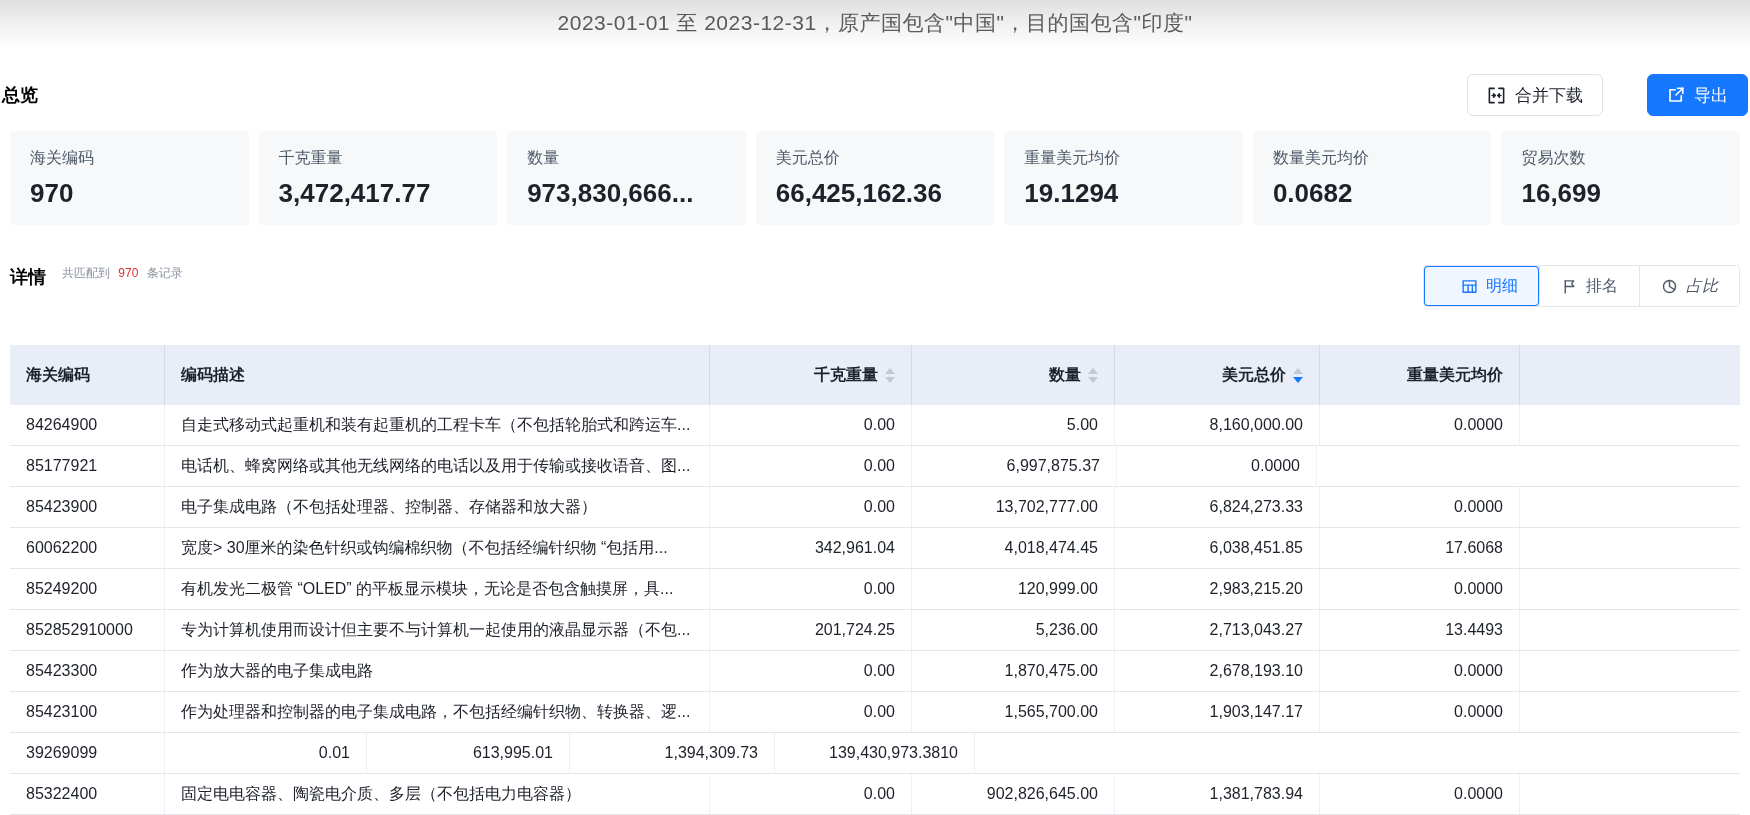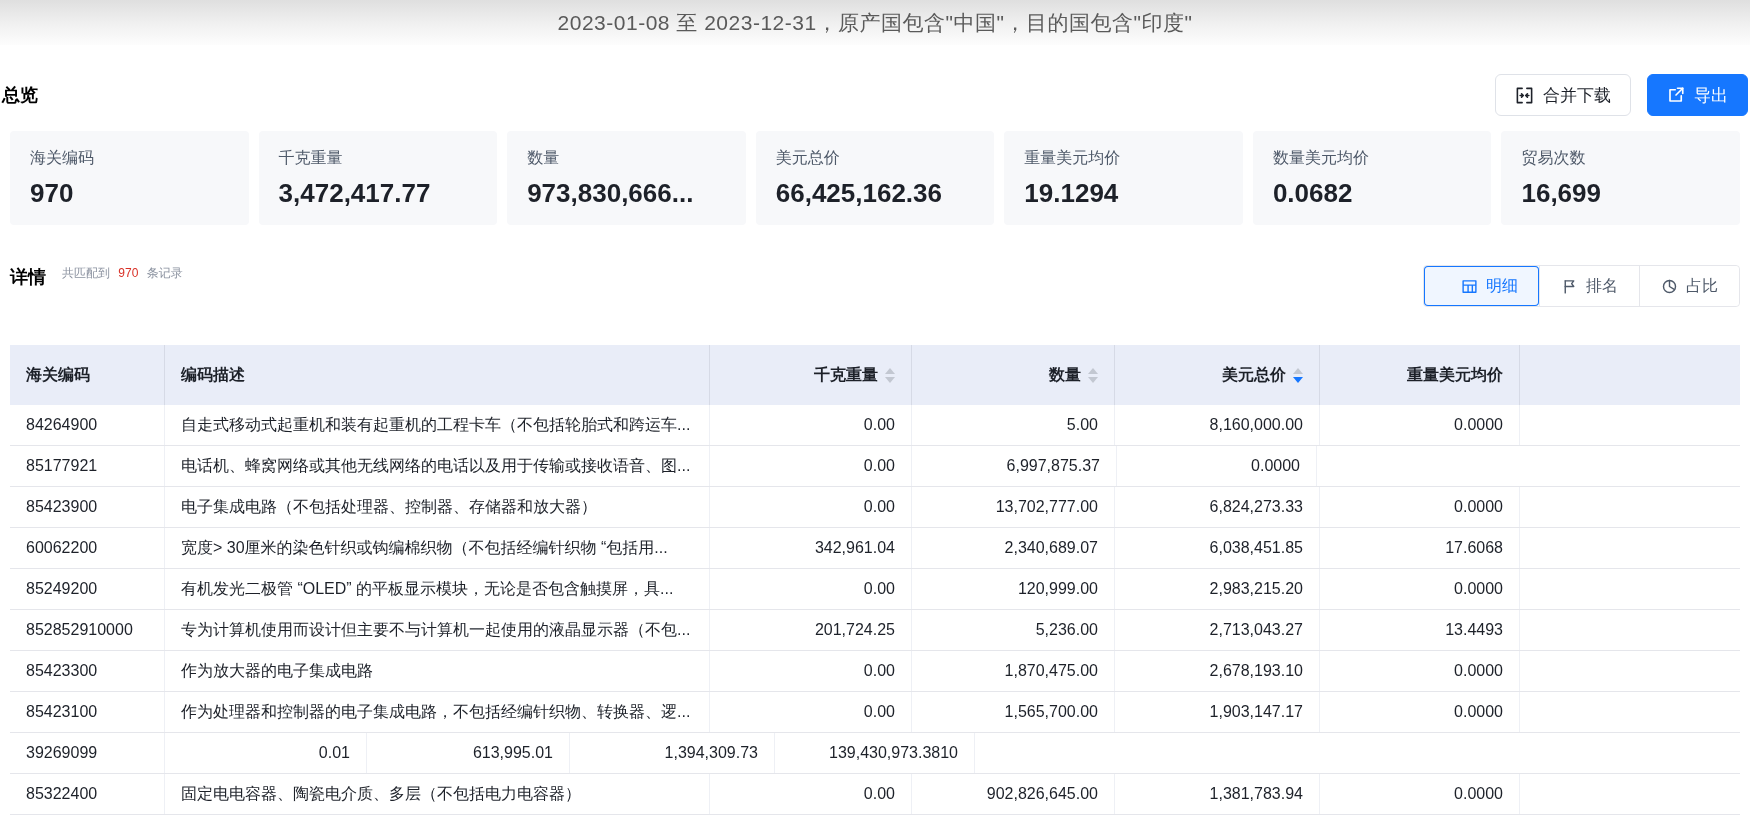--- a/index.html
+++ b/index.html
@@ -14,39 +14,39 @@
   .top-banner{height:45px;display:flex;align-items:center;justify-content:center;
     background:linear-gradient(180deg,#dfdfdf 0%,#f1f1f1 55%,#fdfdfd 100%);}
   .banner-title{font-size:21px;color:#5a5a5a;letter-spacing:.5px;}
 
   .overview-row{display:flex;align-items:center;justify-content:space-between;
     padding:0 2px;margin-top:28px;height:44px;}
   .section-title{font-size:18px;font-weight:700;color:#000;}
   .actions{display:flex;gap:16px;}
   .btn{display:inline-flex;align-items:center;gap:9px;height:42px;padding:0 19px;
     border:1px solid #dfe2e8;border-radius:6px;background:#fff;font-size:17px;
-    color:#1d2129;cursor:pointer;font-family:inherit;}
+    color:#1d2129;cursor:pointer;font-family:inherit;margin-left:28px;}
   .btn .icon svg{display:block;}
   .btn.primary{background:var(--accent);border-color:var(--accent);color:#fff;}
 
   .cards{display:flex;gap:10px;padding:0 10px;margin-top:14px;}
   .stat-card{flex:1;height:94px;background:var(--card_bg);border-radius:4px;padding:17px 20px;}
   .stat-label{font-size:16px;color:#4e5969;}
   .stat-value{margin-top:9px;font-size:26px;font-weight:700;color:#1d2129;
     white-space:nowrap;overflow:hidden;}
 
   .detail-row{display:flex;align-items:flex-start;padding:0 10px;margin-top:40px;height:42px;}
   .match-text{margin-left:16px;font-size:12px;color:#8a919f;}
   .match-count{color:var(--red);margin:0 5px;}
   .tabs{margin-left:auto;display:flex;border:1px solid #e5e6eb;border-radius:4px;background:#fff;}
   .tab{display:inline-flex;align-items:center;gap:8px;height:40px;padding:0 21px;
     font-size:16px;color:#4e5969;background:#fff;border:none;cursor:pointer;
     border-left:1px solid #e5e6eb;font-family:inherit;}
   .tab:first-child{border-left:none;border-radius:4px 0 0 4px;padding-left:37px;}
-  .tab:last-child{border-radius:0 4px 4px 0;}
+  .tab:last-child{border-radius:0 4px 4px 0;font-style:italic;}
   .tab .icon svg{display:block;}
   .tab.active{color:var(--accent);background:#f0f6ff;box-shadow:inset 0 0 0 1px var(--accent);border-radius:4px;}
 
   .table-wrap{margin-top:38px;padding:0 10px;}
   .thead{display:flex;background:var(--table_header_bg);height:60px;}
   .th{display:flex;align-items:center;padding:0 16px;font-size:16px;font-weight:700;
     border-right:1px solid #d6dae6;white-space:nowrap;}
   .th.right{justify-content:flex-end;}
   .tbody .tr{display:flex;height:41px;border-bottom:1px solid #e5e6eb;}
   .td{display:flex;align-items:center;padding:0 16px;font-size:16px;
@@ -64,21 +64,21 @@
   .caret-up{width:0;height:0;border-left:5px solid transparent;border-right:5px solid transparent;
     border-bottom:6px solid #c2c7d1;}
   .caret-down{width:0;height:0;border-left:5px solid transparent;border-right:5px solid transparent;
     border-top:6px solid #c2c7d1;}
   .caret-down.active{border-top-color:var(--accent);}
 </style>
 </head>
 <body>
 
 <div class="top-banner">
-  <div class="banner-title">2023-01-08 至 2023-12-31，原产国包含"中国"，目的国包含"印度"</div>
+  <div class="banner-title">2023-01-01 至 2023-12-31，原产国包含"中国"，目的国包含"印度"</div>
 </div>
 
 <div class="overview-row">
   <div class="section-title">总览</div>
   <div class="actions">
     <button class="btn">
       <span class="icon">
         <svg width="19" height="19" viewBox="0 0 24 24" fill="none" stroke="#1d2129" stroke-width="2" stroke-linecap="round" stroke-linejoin="round">
           <path d="M9 3 H3 v18 h6"></path>
             <path d="M15 3 h6 v18 h-6"></path>
@@ -228,21 +228,21 @@
         <div class="td col-kg_weight right">0.00</div>
         <div class="td col-quantity right">13,702,777.00</div>
         <div class="td col-usd_total right">6,824,273.33</div>
         <div class="td col-usd_per_kg right">0.0000</div>
         <div class="td col-filler"></div>
       </div>
       <div class="tr">
         <div class="td col-hs_code">60062200</div>
         <div class="td col-description">宽度&gt; 30厘米的染色针织或钩编棉织物（不包括经编针织物 “包括用...</div>
         <div class="td col-kg_weight right">342,961.04</div>
-        <div class="td col-quantity right">2,340,689.07</div>
+        <div class="td col-quantity right">4,018,474.45</div>
         <div class="td col-usd_total right">6,038,451.85</div>
         <div class="td col-usd_per_kg right">17.6068</div>
         <div class="td col-filler"></div>
       </div>
       <div class="tr">
         <div class="td col-hs_code">85249200</div>
         <div class="td col-description">有机发光二极管 “OLED” 的平板显示模块，无论是否包含触摸屏，具...</div>
         <div class="td col-kg_weight right">0.00</div>
         <div class="td col-quantity right">120,999.00</div>
         <div class="td col-usd_total right">2,983,215.20</div>

